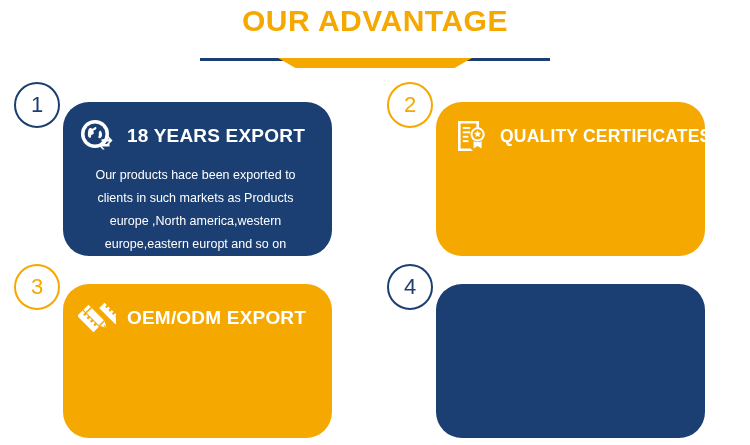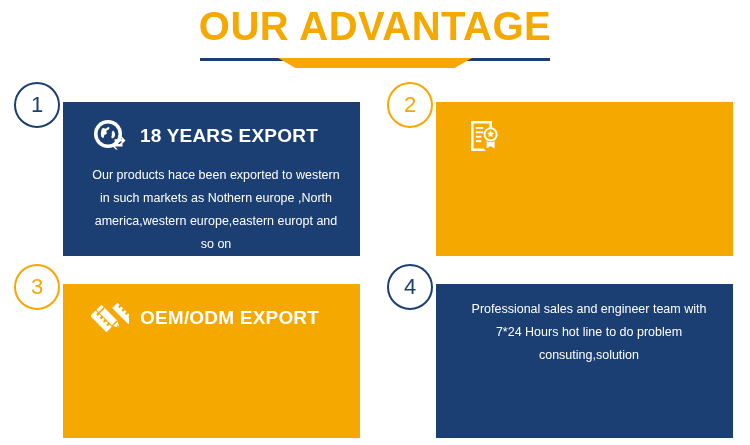--- a/index.html
+++ b/index.html
@@ -22,21 +22,21 @@
     top: 0;
     width: 750px;
     height: 78px;
   }
   .page-title {
     position: absolute;
     left: 0;
     top: 4px;
     width: 750px;
     text-align: center;
-    font-size: 40px;
+    font-size: 30px;
     font-weight: bold;
     letter-spacing: 0.5px;
     color: #f5a800;
   }
   .divider-wrap {
     position: absolute;
     left: 200px;
     top: 52px;
     width: 350px;
     height: 20px;
@@ -74,24 +74,25 @@
   }
   .slot-1 { left: 8px;   top: 4px; }
   .slot-2 { left: 381px; top: 4px; }
   .slot-3 { left: 8px;   top: 186px; }
   .slot-4 { left: 381px; top: 186px; }
 
   .card-body {
     position: absolute;
     left: 55px;
     top: 20px;
-    width: 297px;
+    width: 269px;
     height: 154px;
     box-sizing: border-box;
-    padding: 10px 14px 10px 23px;
+    padding: 10px 14px 10px 10px;
+    border-radius: 26px;
   }
   .card-body.navy   { background: #1b3f72; }
   .card-body.amber  { background: #f5a800; }
 
   .badge {
     position: absolute;
     left: 6px;
     top: 0px;
     width: 46px;
     height: 46px;
@@ -164,41 +165,42 @@
             <path d="M17 3a14 14 0 1 0 0 28 14 14 0 0 0 0-28z" fill="#ffffff"></path>
             <path d="M17 6.5a10.5 10.5 0 1 1 0 21 10.5 10.5 0 0 1 0-21z" fill="#1b3f72"></path>
             <path d="M11 11c1.6-.4 2.6.9 4 .6 1.2-.3 1.3-1.7 2.6-1.5 1 .2 1.1 1.5.4 2.2-.8.8-2.2.5-2.6 1.6-.3.9.7 1.6.4 2.5-.4 1-1.9.8-2.5 1.7-.5.8.1 1.9-.6 2.5-.8.7-2-.1-2.4-1.1-.6-1.6-.5-3.5-.1-5.2.3-1.3.5-2.9 1.8-3.3z" fill="#ffffff"></path>
             <path d="M22 13.5c1.2.6 1.8 2 2 3.3.2 1.3-.1 2.8-1 3.8-.6.6-1.7.9-2.3.3-.7-.7-.1-1.8.1-2.7.2-1-.3-2 .1-2.9.3-.8 1-1.5 1.1-1.8z" fill="#ffffff"></path>
             <path d="M23.5 22.2h7.7l-3 -3.1 2.1 0 4.2 4.3-4.2 4.3-2.1 0 3-3.1h-7.7z" fill="#ffffff"></path>
             <path d="M31.5 29.4h-7.7l3 3.1h-2.1l-4.2-4.3 4.2-4.3h2.1l-3 3.1h7.7z" fill="#ffffff"></path>
           </svg>
         </div>
         <div class="card-title">18 YEARS EXPORT</div>
       </div>
-      <div class="card-desc">Our products hace been exported to western in such markets as Nothern europe ,North america,western europe,eastern europt and so on</div>
+      <div class="card-desc">Our products hace been exported to clients in such markets as Products europe ,North america,western europe,eastern europt and so on</div>
     </div>
     <div class="badge navy">1</div>
   </div>
 
   <div class="card-slot slot-2">
     <div class="card-body amber">
       <div class="card-head">
         <div class="card-icon">
           <svg width="36" height="36" viewBox="0 0 36 36">
             <path d="M6 3h21v7.5a9.8 9.8 0 0 0-2.6 1V5.6H8.6v24.8h10.2a9.9 9.9 0 0 0 2.3 2.6H6z" fill="#ffffff"></path>
             <rect x="10.8" y="9" width="7.4" height="1.9" fill="#ffffff"></rect>
             <rect x="10.8" y="13.4" width="7.4" height="1.9" fill="#ffffff"></rect>
             <rect x="10.8" y="17.8" width="5.6" height="1.9" fill="#ffffff"></rect>
             <rect x="10.8" y="22.2" width="5.6" height="1.9" fill="#ffffff"></rect>
             <circle cx="25.6" cy="16.4" r="7.1" fill="#ffffff"></circle>
             <circle cx="25.6" cy="16.4" r="5.1" fill="#f5a800"></circle>
             <path d="M25.6 12.4l1.1 2.2 2.4.35-1.75 1.7.41 2.4-2.16-1.14-2.15 1.14.41-2.4-1.75-1.7 2.42-.35z" fill="#ffffff"></path>
             <path d="M21.6 23l0 7.6 4-2.6 4 2.6 0-7.6-1.9 1.3-2.1-.6-2.1.6z" fill="#ffffff"></path>
           </svg>
         </div>
+        <div class="card-title small">QUALITY CERTIFICATES</div>
       </div>
     </div>
     <div class="badge amber">2</div>
   </div>
 
   <div class="card-slot slot-3">
     <div class="card-body amber">
       <div class="card-head">
         <div class="card-icon">
           <svg width="38" height="38" viewBox="0 0 38 38">
@@ -213,18 +215,17 @@
           </svg>
         </div>
         <div class="card-title">OEM/ODM EXPORT</div>
       </div>
     </div>
     <div class="badge amber">3</div>
   </div>
 
   <div class="card-slot slot-4">
     <div class="card-body navy">
-      <div class="card-desc">Professional sales and engineer team with 7*24 Hours hot line to do problem consuting,solution</div>
     </div>
     <div class="badge navy">4</div>
   </div>
 
 </div>
 
 </body></html>

